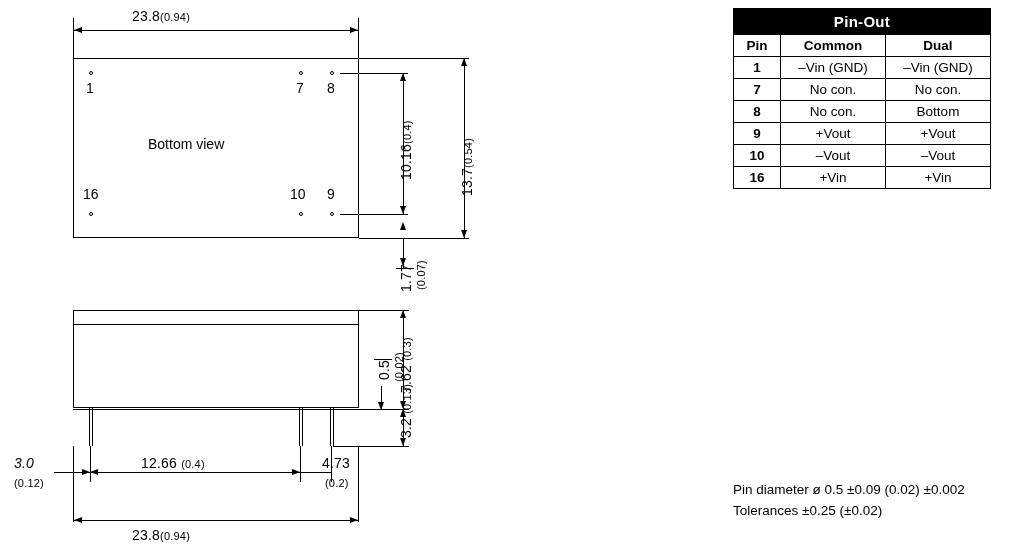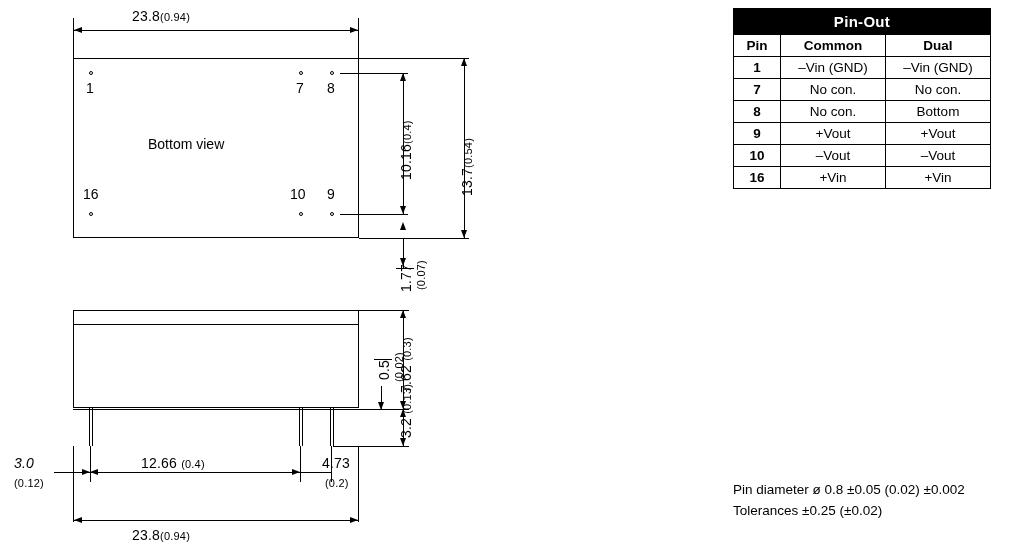--- a/index.html
+++ b/index.html
@@ -308,14 +308,14 @@
       <td class="val-col">–Vout</td>
     </tr>
     <tr>
       <td class="pin-col">16</td>
       <td class="val-col">+Vin</td>
       <td class="val-col">+Vin</td>
     </tr>
   </tbody>
 </table>
 
-<div class="note" style="left:733px; top:482px;">Pin diameter ø 0.8 ±0.05  (0.02) ±0.002</div>
+<div class="note" style="left:733px; top:482px;">Pin diameter ø 0.5 ±0.09  (0.02) ±0.002</div>
 <div class="note" style="left:733px; top:503px;">Tolerances  ±0.25 (±0.02)</div>
 
 </body></html>

